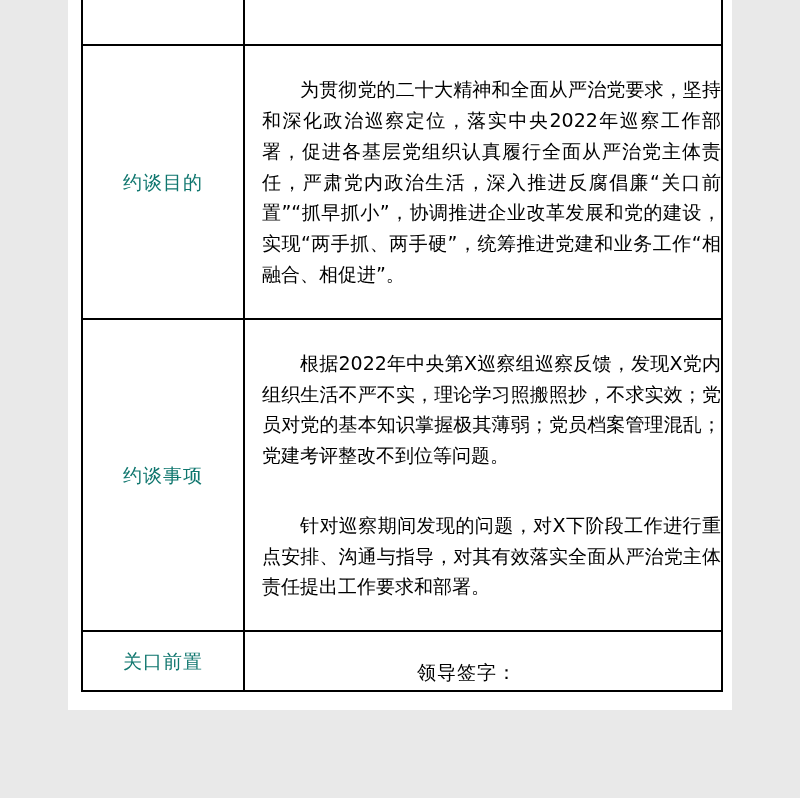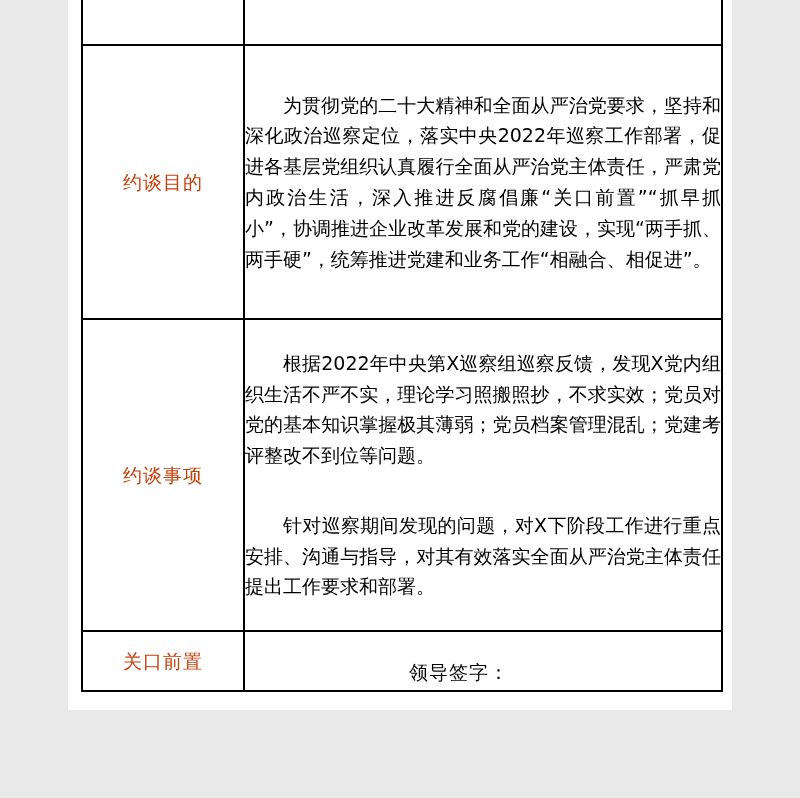--- a/index.html
+++ b/index.html
@@ -36,37 +36,38 @@
   }
   .col-label {
     width: 160px;
     text-align: center;
   }
   .col-body {
     width: 476px;
   }
   .label-text {
     font-size: 19px;
-    color: #c2410c;
+    color: #0f766e;
     line-height: 1.4;
     letter-spacing: 1px;
     text-align: center;
   }
   .body-cell {
     padding: 14px 16px 14px 18px;
     vertical-align: top;
   }
   .para {
     font-size: 19px;
     color: #000000;
     line-height: 1.62;
     text-align: justify;
     text-justify: inter-ideograph;
     text-indent: 2em;
     margin: 0;
+    padding-left: 17px;
   }
   .para + .para {
     margin-top: 39px;
   }
   .row-top td {
     height: 44px;
   }
   .row-purpose td {
     height: 272px;
   }
@@ -76,21 +77,21 @@
   .row-opinion td {
     height: 58px;
   }
   .sign-cell {
     padding: 0;
     position: relative;
     height: 58px;
   }
   .sign-text {
     position: absolute;
-    left: 164px;
+    left: 172px;
     bottom: 4px;
     font-size: 19px;
     color: #000000;
     letter-spacing: 1px;
   }
   .filler {
     position: absolute;
     left: 36px;
     top: 672px;
     font-size: 19px;

